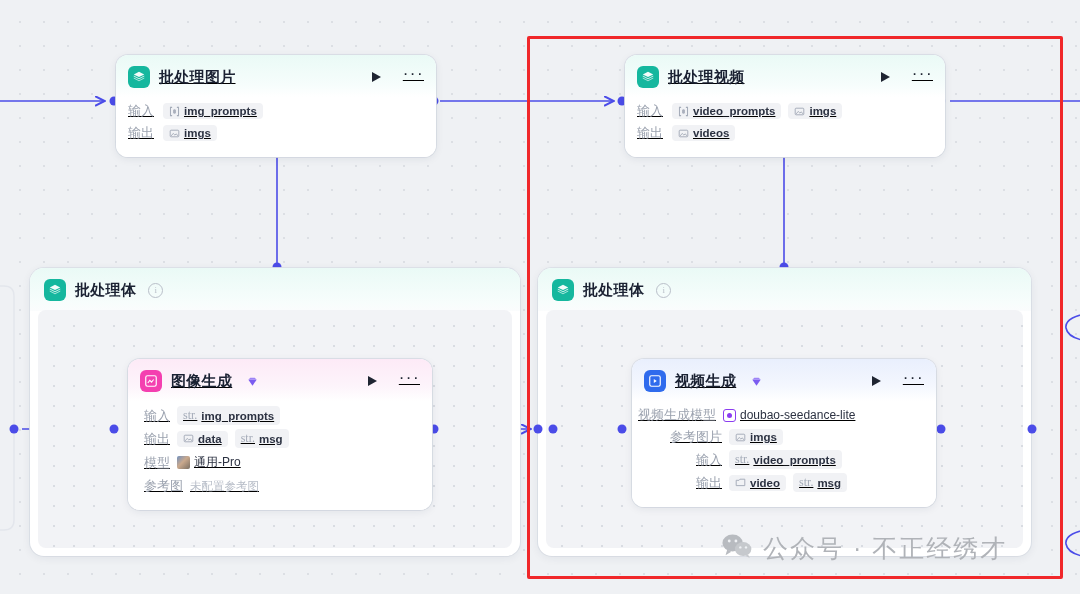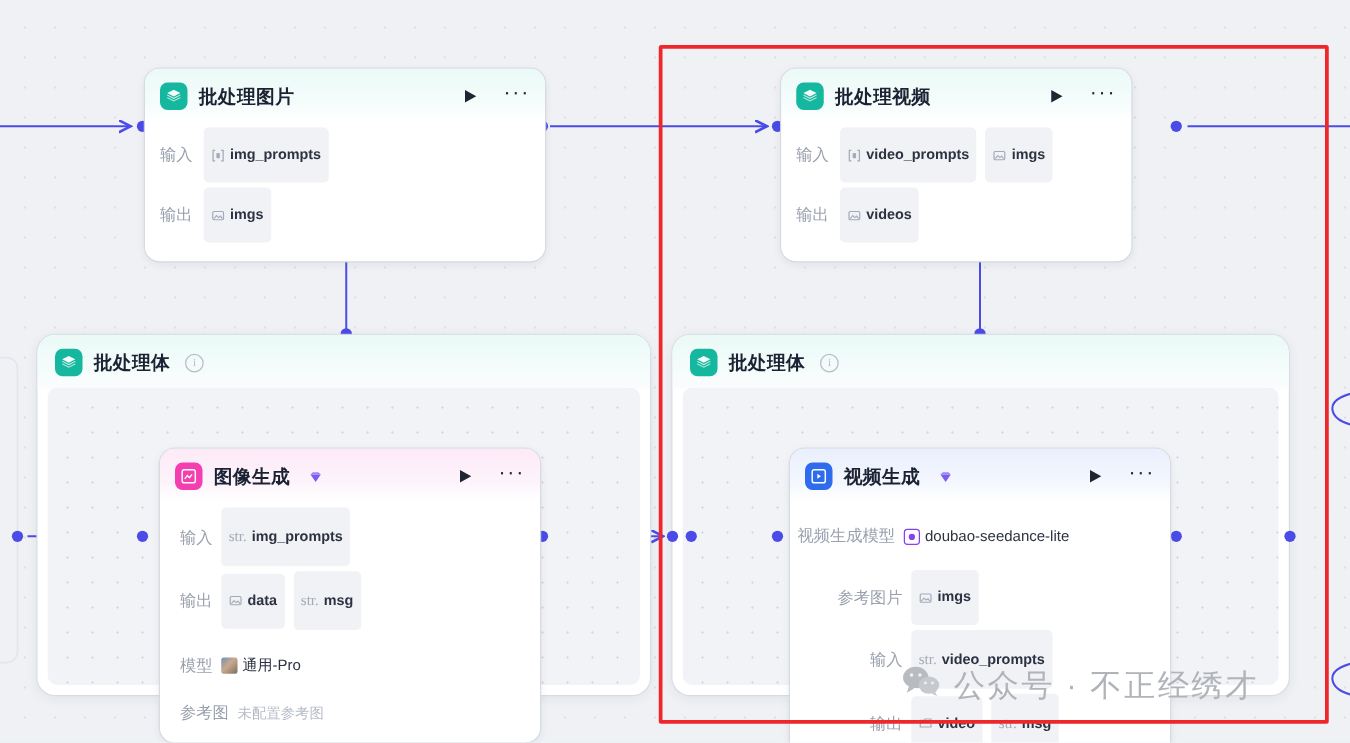--- a/index.html
+++ b/index.html
@@ -27,20 +27,21 @@
   }
 
   
   .node {
     position: absolute;
     background: #ffffff;
     border-radius: 12px;
     box-shadow: 0 2px 8px rgba(30, 40, 70, .08), 0 0 0 1px rgba(220,224,232,.9);
     box-sizing: border-box;
     overflow: hidden;
+    text-decoration: underline;
   }
   .node-head {
     display: flex;
     align-items: center;
     gap: 9px;
     padding: 11px 12px 9px 12px;
   }
   .node-head.tint-teal { background: linear-gradient(180deg,#eafaf6 0%, #f6fdfc 70%, #ffffff 100%); }
   .node-head.tint-pink { background: linear-gradient(180deg,#fdeaf7 0%, #fdf4fb 65%, #ffffff 100%); }
   .node-head.tint-blue { background: linear-gradient(180deg,#e9effd 0%, #f4f7fe 65%, #ffffff 100%); }
@@ -101,21 +102,21 @@
     white-space: nowrap;
     flex: 0 0 auto;
   }
   .rlabel.wide  { min-width: 28px; }
   .chip {
     display: inline-flex;
     align-items: center;
     gap: 4px;
     background: #f1f2f5;
     border-radius: 4px;
-    padding: 16px 6px;
+    padding: 2px 6px;
     font-size: 11.5px;
     font-weight: 700;
     color: #2c3242;
     white-space: nowrap;
   }
   .chip.plain { background: transparent; padding-left: 0; }
   .chip .t {
     font-size: 12px;
     font-weight: 400;
     color: #a4abb8;
@@ -276,21 +277,21 @@
           <svg class="g" viewBox="0 0 12 12" fill="none" stroke="#a4abb8" stroke-width="1.05">
             <rect x="1.3" y="2.4" width="9.4" height="7.2" rx="1"></rect>
             <path d="M2.4 8.6 L4.6 5.9 L6.4 7.7 L8 6.4 L9.7 8.6" stroke-width="1"></path>
           </svg>
           <span>imgs</span>
         </span>
       </div>
     </div>
   </div>
 
-  <div class="node" style="left:625px; top:55px; width:280px;">
+  <div class="node" style="left:625px; top:55px; width:320px;">
     <div class="node-head tint-teal">
       <span class="appicon ic-teal">
         <svg width="14" height="14" viewBox="0 0 24 24" fill="#ffffff">
           <path d="M12 3 L21 7.6 L12 12.2 L3 7.6 Z" opacity=".95"></path>
           <path d="M12 14.1 L3 9.5 L3 11.1 L12 15.7 L21 11.1 L21 9.5 Z" opacity=".8"></path>
           <path d="M12 17.6 L3 13 L3 14.6 L12 19.2 L21 14.6 L21 13 Z" opacity=".65"></path>
         </svg>
       </span>
       <span class="node-title">批处理视频</span>
       <span class="head-spacer"></span>

